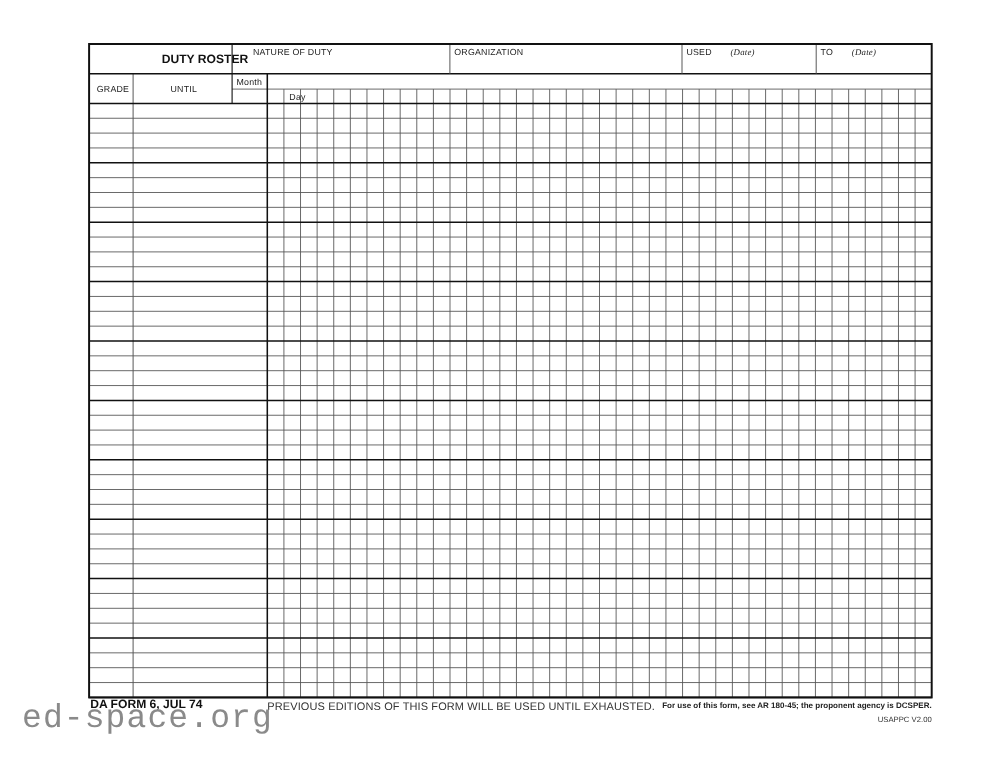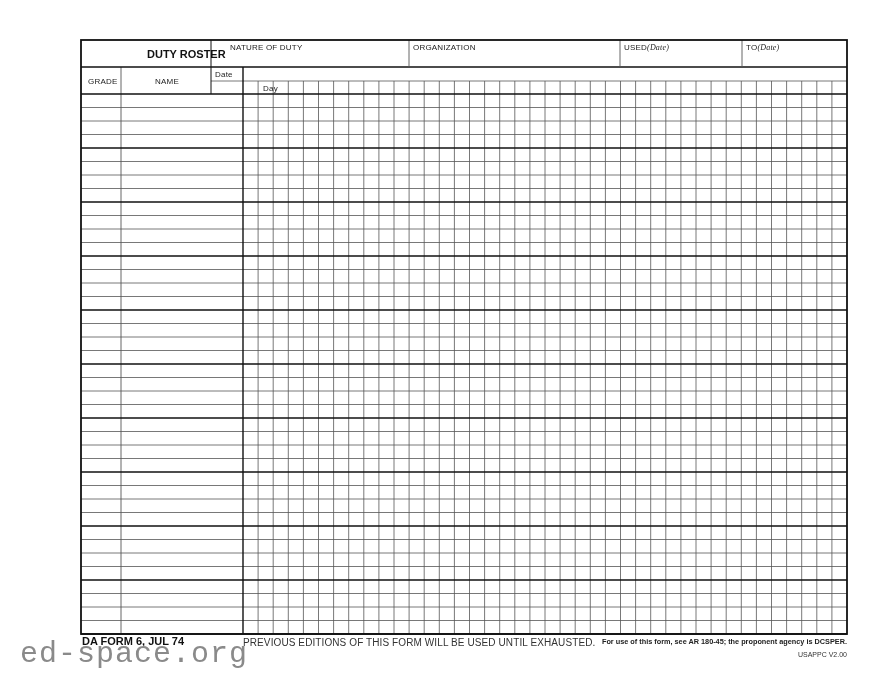--- a/index.html
+++ b/index.html
@@ -1,20 +1,20 @@
 <!DOCTYPE html>
 <html><head>
   <meta charset="utf-8">
   <style>
     html, body { margin: 0; padding: 0; background: #ffffff; }
     body { width: 892px; height: 689px; position: relative; overflow: hidden;
            font-family: "Liberation Sans", sans-serif; color: #1a1a1a; }
     .lbl { position: absolute; font-size: 8px; letter-spacing: 0.2px; color: #222; white-space: nowrap; }
     .title { position: absolute; font-size: 11px; font-weight: bold; color: #111; }
-    .italic { font-family: "Liberation Serif", serif; font-style: italic; font-size: 8px; margin-left: 0; text-align: center; }
+    .italic { font-family: "Liberation Serif", serif; font-style: italic; font-size: 8px; margin-left: 17px; text-align: center; }
     #grid-svg { position: absolute; left: 0; top: 0; }
     .footer-left { position: absolute; left: 82px; top: 635px; font-size: 11px; font-weight: bold; color: #111; }
     .footer-mid { position: absolute; left: 243px; top: 637px; font-size: 10px; color: #333; letter-spacing: 0.1px; }
     .footer-right { position: absolute; right: 45px; top: 637px; font-size: 7.3px; font-weight: bold; color: #222; }
     .footer-ver { position: absolute; right: 45px; top: 651px; font-size: 7px; color: #333; }
     .watermark { position: absolute; left: 20px; top: 639px; font-family: "Liberation Mono", monospace;
                  font-size: 30px; color: #8a8a8a; letter-spacing: 1px; line-height: 1; text-align: center; }
     .cell { position: absolute; }
   </style>
 </head>
@@ -124,22 +124,22 @@
 
 <div class="cell" style="left:621px; top:41px; width:120px; height:26px;">
   <span class="lbl" style="left:3px; top:2px;"><span>USED</span><span class="italic">(Date)</span></span>
 </div>
 
 <div class="cell" style="left:743px; top:41px; width:103px; height:26px;padding-left:42px;">
   <span class="lbl" style="left:3px; top:2px;"><span>TO</span><span class="italic">(Date)</span></span>
 </div>
 
 <span class="lbl" style="left:88px; top:77px;">GRADE</span>
-<span class="lbl" style="left:155px; top:77px;">NAME</span>
-<span class="lbl" style="left:215px; top:70px;">Date</span>
+<span class="lbl" style="left:155px; top:77px;">UNTIL</span>
+<span class="lbl" style="left:215px; top:70px;">Month</span>
 <span class="lbl" style="left:220px; top:84px;margin-left:43px;">Day</span>
 
 <div class="footer-left">DA FORM 6, JUL 74</div>
 <div class="footer-mid">PREVIOUS EDITIONS OF THIS FORM WILL BE USED UNTIL EXHAUSTED.</div>
 <div class="footer-right">For use of this form, see AR 180-45; the proponent agency is DCSPER.</div>
 <div class="footer-ver">USAPPC V2.00</div>
 
 <div class="watermark">ed-space.org</div>
 
 </body></html>

